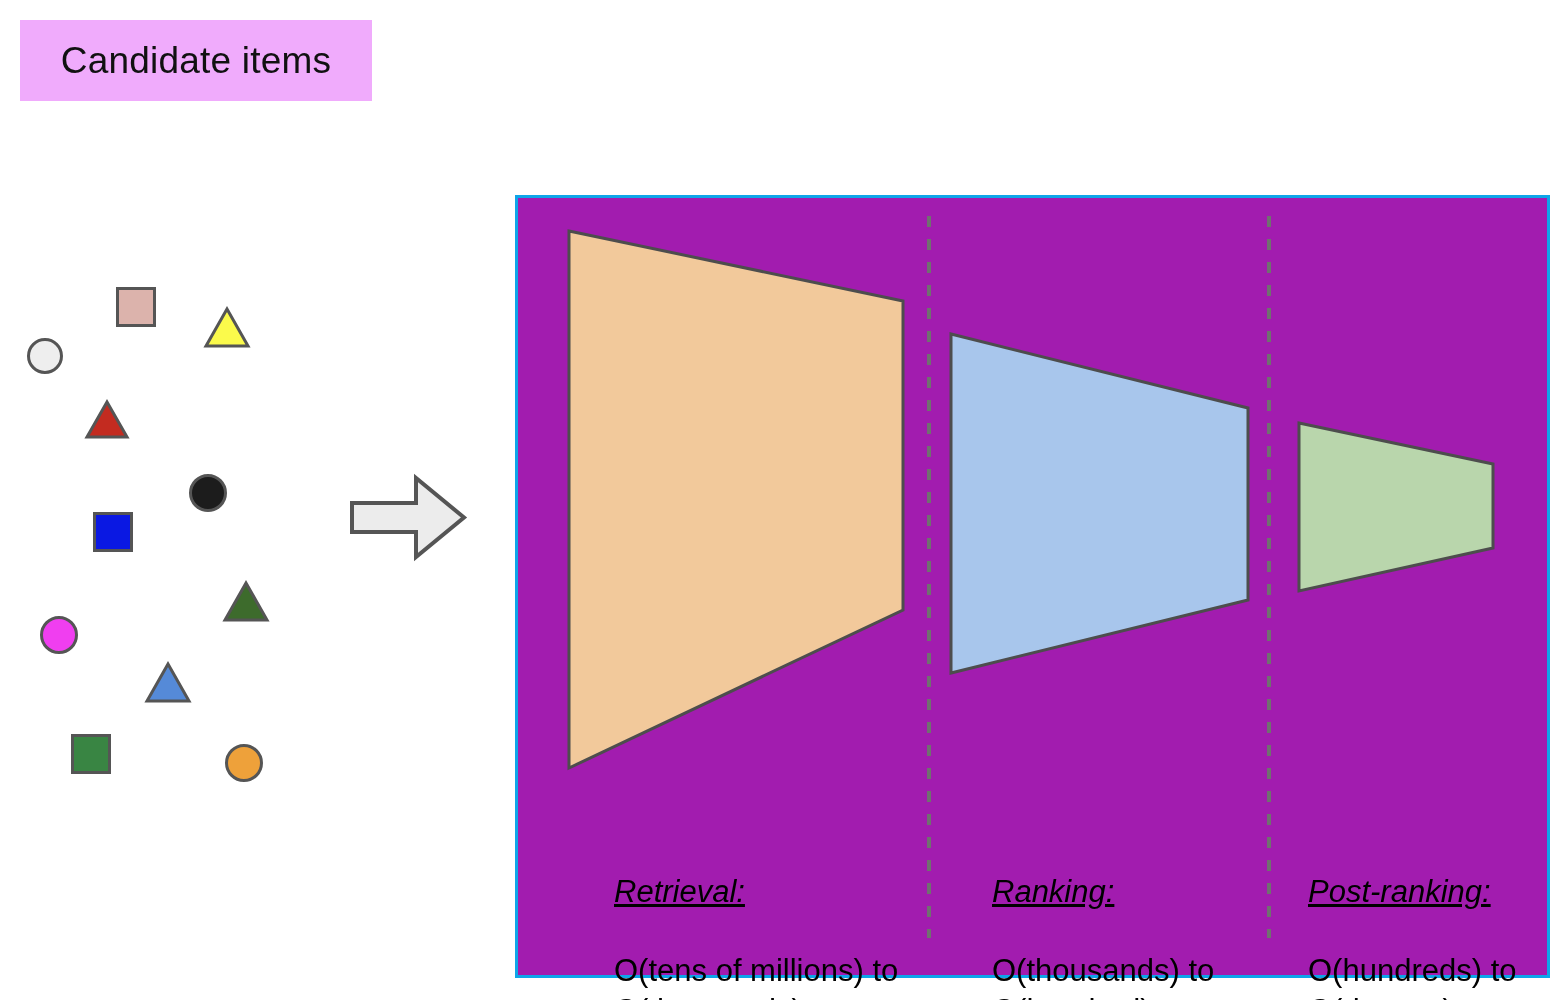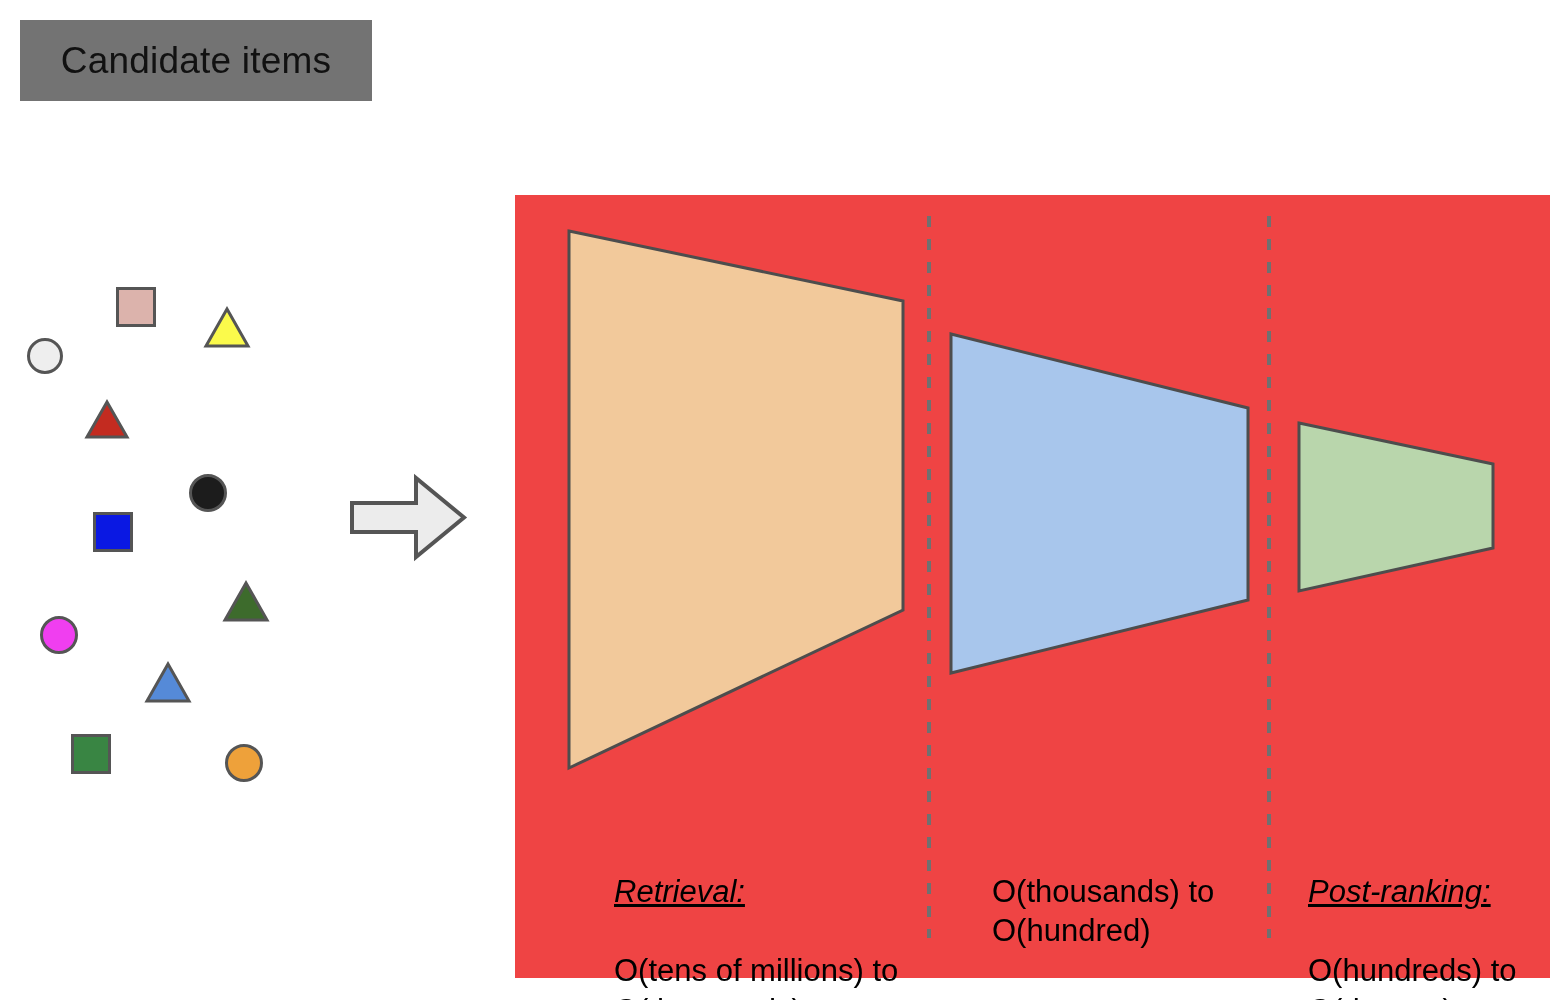--- a/index.html
+++ b/index.html
@@ -16,21 +16,21 @@
     position: relative;
     width: 1568px;
     height: 1000px;
     background: #ffffff;
     overflow: hidden;
   }
 
   
   .banner {
     position: absolute;
-    background: #737373;
+    background: #f0abfc;
     display: flex;
     align-items: center;
     justify-content: center;
     font-size: 37px;
     line-height: 1;
     color: #111111;
     letter-spacing: 0.2px;
   }
   #banner-candidate {
     left: 20px;
@@ -77,22 +77,22 @@
   }
 
   
   #engine-box {
     position: absolute;
     left: 515px;
     top: 195px;
     width: 1035px;
     height: 783px;
     box-sizing: border-box;
-    border: 3px solid #ef4444;
-    background: #ef4444;
+    border: 3px solid #0ea5e9;
+    background: #a21caf;
   }
   #funnel-svg {
     position: absolute;
     left: 0;
     top: 0;
     width: 1035px;
     height: 783px;
   }
 
   
@@ -177,20 +177,21 @@
         </g>
     </svg>
 
     <div class="stage-caption" id="caption-retrieval">
       <span class="stage-title">Retrieval:</span>
       <span class="stage-body">O(tens of millions) to
 O(thousands)</span>
     </div>
 
     <div class="stage-caption" id="caption-ranking">
+      <span class="stage-title">Ranking:</span>
       <span class="stage-body">O(thousands) to
 O(hundred)</span>
     </div>
 
     <div class="stage-caption" id="caption-post">
       <span class="stage-title">Post-ranking:</span>
       <span class="stage-body">O(hundreds) to
 O(dozens)</span>
     </div>
 

